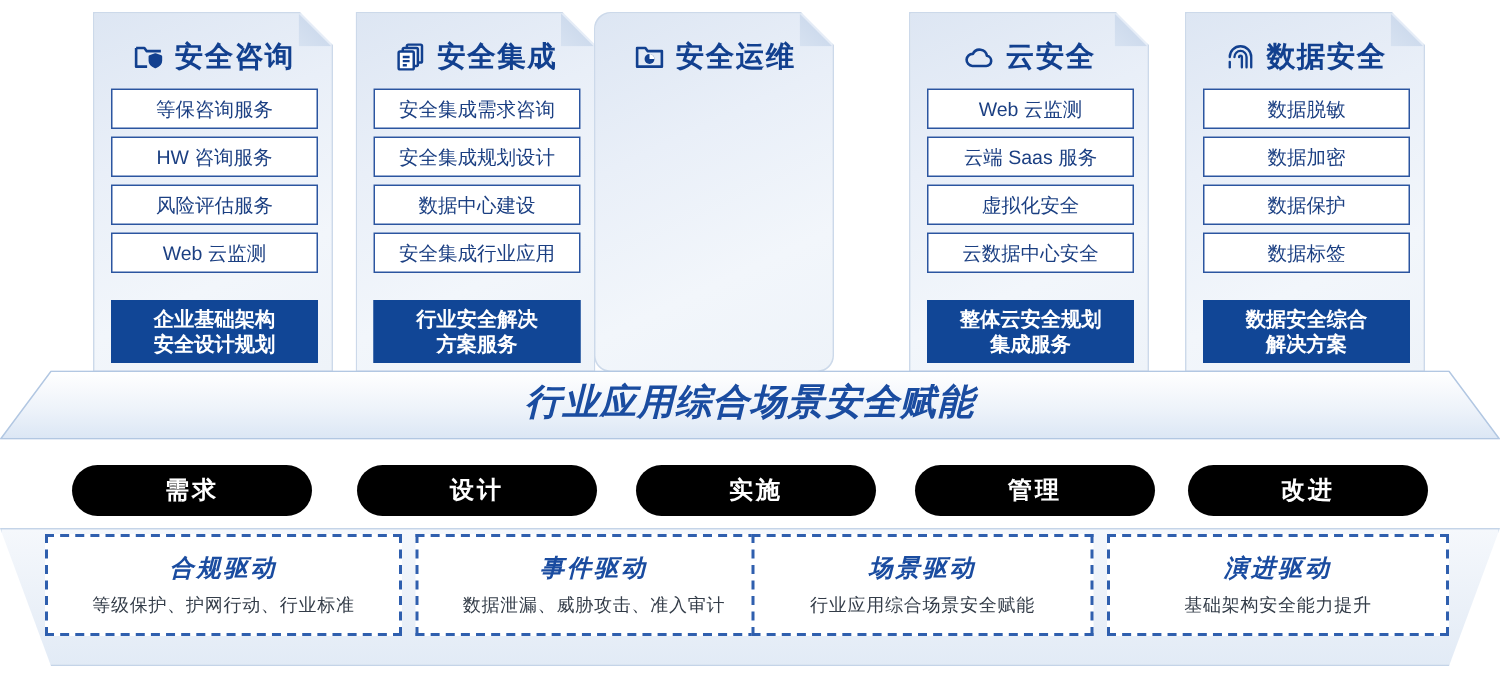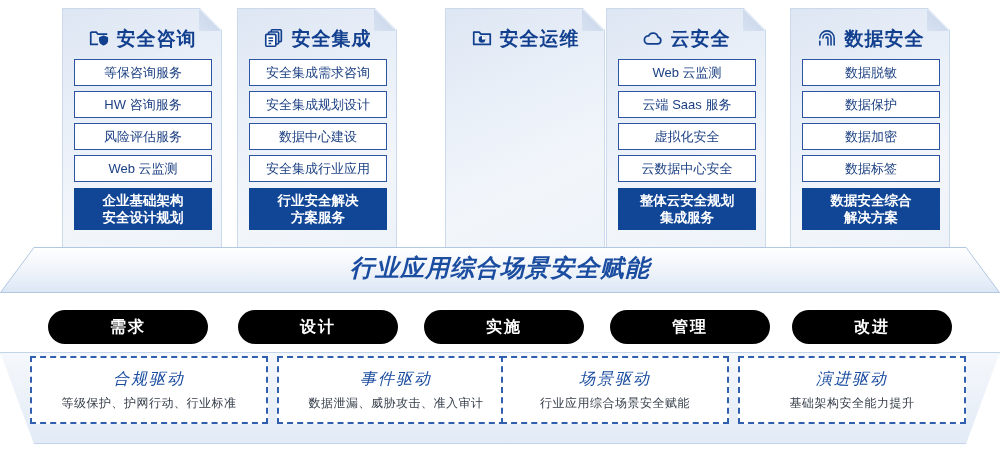--- a/index.html
+++ b/index.html
@@ -45,21 +45,21 @@
 
   .items{position:absolute;left:11px;top:50px;width:138px;}
   .item{
     height:27px;margin-bottom:5px;
     background:#ffffff;border:1px solid #2b55a0;
     display:flex;align-items:center;justify-content:center;
     font-size:13px;color:#1b3f82;box-sizing:border-box;
     white-space:nowrap;
   }
   .item-strong{
-    margin-top:6px;margin-bottom:0;
+    margin-top:18px;margin-bottom:0;
     height:40px;background:#114696;border:1px solid #114696;
     color:#ffffff;font-size:13.5px;font-weight:bold;line-height:17px;
     text-align:center;display:flex;align-items:center;justify-content:center;
     flex-direction:column;
   }
   .item-strong span{display:block;}
 
   
   .platform{
     position:absolute;left:0;top:247px;width:1000px;height:46px;
@@ -96,21 +96,21 @@
     border:1px solid #c4d4e8;box-sizing:border-box;
     -webkit-clip-path:polygon(0 0, 1000px 0, 966px 100%, 34px 100%);
     clip-path:polygon(0 0, 1000px 0, 966px 100%, 34px 100%);
   }
   .drivers{position:absolute;left:0;top:356px;width:1000px;height:84px;}
   .driver{
     position:absolute;top:0;height:68px;
     background:#ffffff;border:2px dashed #2f5fae;box-sizing:border-box;
     display:flex;flex-direction:column;align-items:center;justify-content:center;
   }
-  .driver .dt{font-size:16px;font-weight:normal;font-style:italic;color:#1a4ca0;letter-spacing:2px;margin-bottom:5px;}
+  .driver .dt{font-size:16px;font-weight:bold;font-style:italic;color:#1a4ca0;letter-spacing:2px;margin-bottom:5px;}
   .driver .ds{font-size:12px;color:#333c48;letter-spacing:0.5px;white-space:nowrap;}
 </style>
 </head>
 <body>
 
 <div id="stage">
 
   <div class="columns">
 
     <div class="col" style="left:62px;">
@@ -155,21 +155,21 @@
         <div class="item">安全集成规划设计</div>
         <div class="item">数据中心建设</div>
         <div class="item">安全集成行业应用</div>
         <div class="item-strong">
           <span>行业安全解决</span>
           <span>方案服务</span>
         </div>
       </div>
     </div>
 
-    <div class="col" style="left:445px;">
+    <div class="col" style="left:396px;border-radius:11px;">
       <div class="col-fold"></div>
       <div class="col-head">
         <span class="icon">
           <svg width="22" height="22" viewBox="0 0 24 24" fill="none" stroke="#12408f" stroke-width="1.9" stroke-linejoin="round">
             <path d="M3 5.5h6l1.6 2.2H21V19H3z"></path>
             <circle cx="12" cy="13.5" r="3.6" fill="#12408f" stroke="none"></circle>
             <path d="M12 13.5V9.9a3.6 3.6 0 013.6 3.6z" fill="#ffffff" stroke="none"></path>
           </svg>
         </span>
         <span class="ttl">安全运维</span>
@@ -206,22 +206,22 @@
             <path d="M4.2 12a7.8 7.8 0 0115.6 0v7.5"></path>
             <path d="M7.6 12a4.4 4.4 0 018.8 0v7.5"></path>
             <path d="M11 12a1 1 0 012 0v7.5"></path>
             <path d="M4.2 15.5v4"></path>
           </svg>
         </span>
         <span class="ttl">数据安全</span>
       </div>
       <div class="items">
         <div class="item">数据脱敏</div>
+        <div class="item">数据加密</div>
         <div class="item">数据保护</div>
-        <div class="item">数据加密</div>
         <div class="item">数据标签</div>
         <div class="item-strong">
           <span>数据安全综合</span>
           <span>解决方案</span>
         </div>
       </div>
     </div>
   </div>
 
   <div class="platform">

